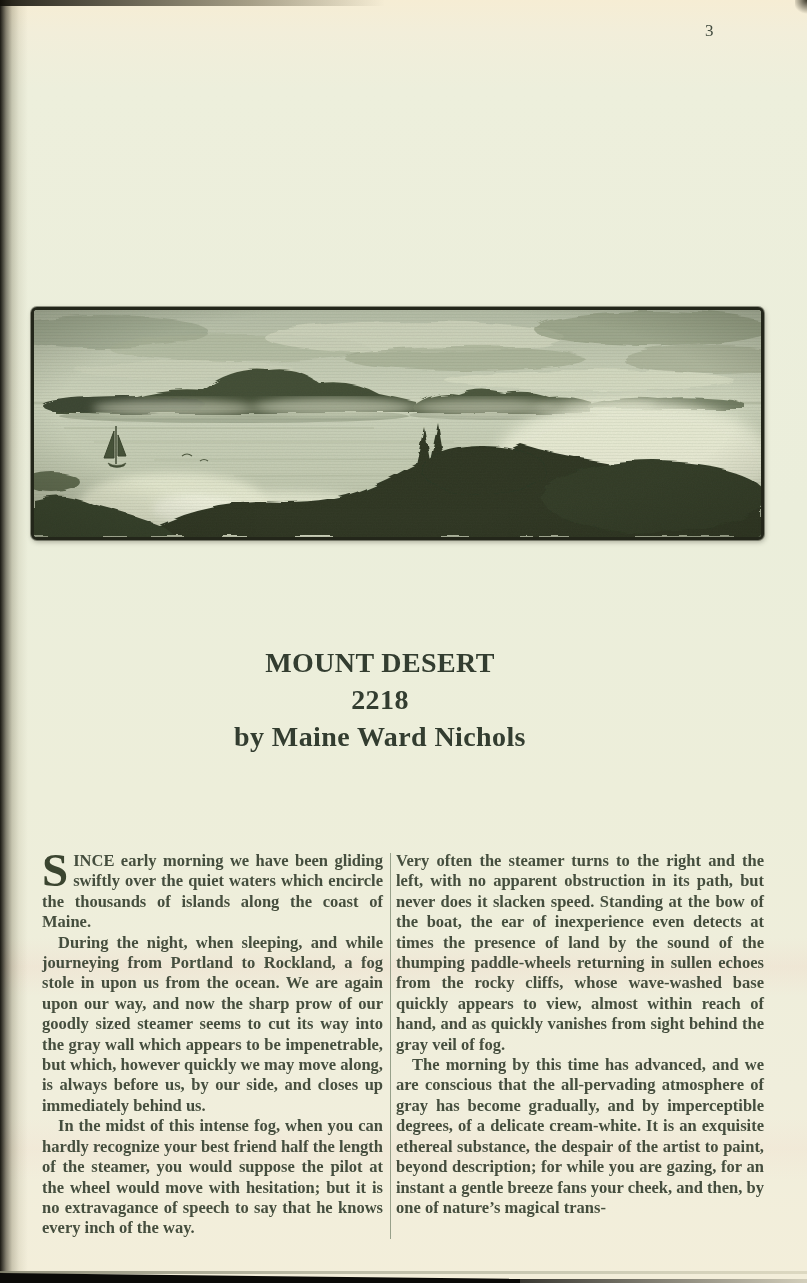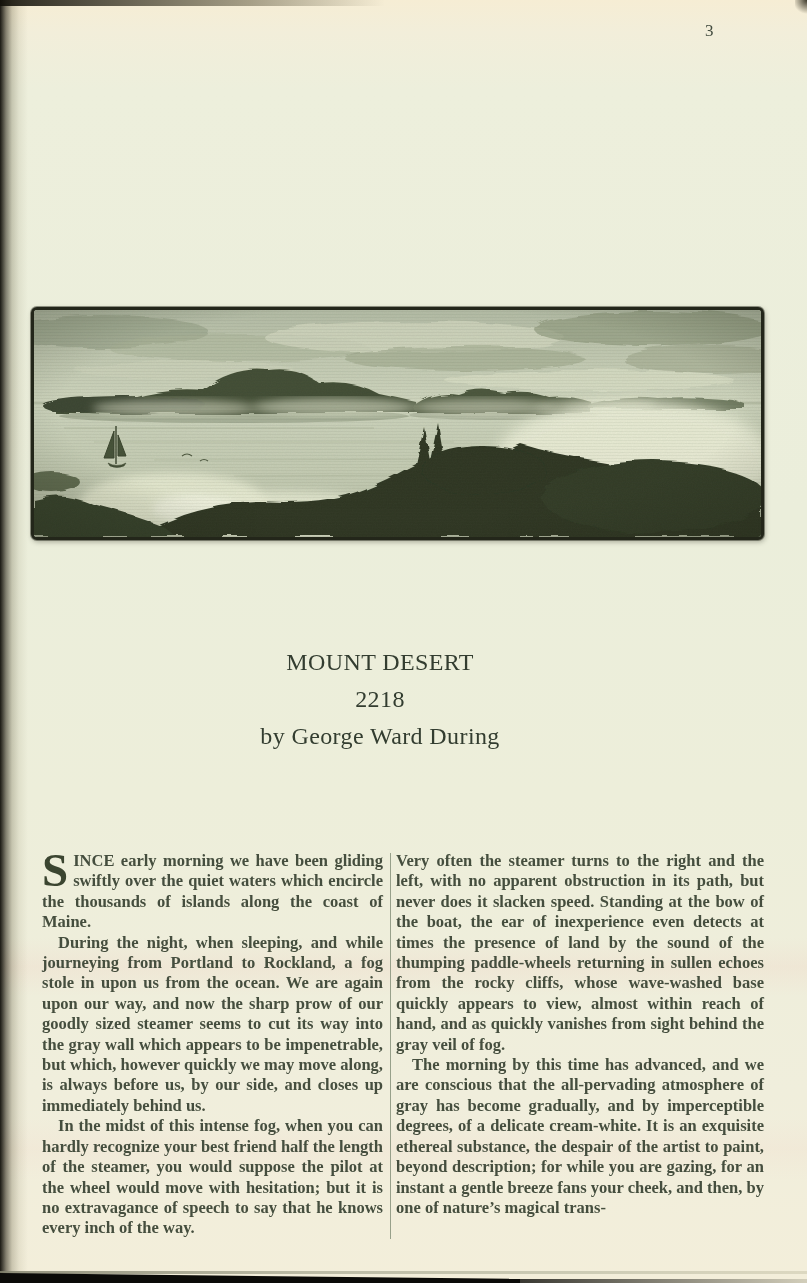--- a/index.html
+++ b/index.html
@@ -34,21 +34,21 @@
   .page-number { position:absolute; top:21px; left:705px; z-index:3;
     font-size:17px; color:#444d40; letter-spacing:1px; }
 
   .plate { position:absolute; left:31px; top:307px; width:733px; height:233px; z-index:2;
     border:3px solid #23261a; border-radius:6px; background:#b9bfae; box-sizing:border-box;
     box-shadow:0 0 0 1px rgba(35,38,26,0.45), 1px 2px 5px rgba(40,40,25,0.35); overflow:hidden; }
   .plate svg { display:block; width:100%; height:100%; }
 
   .title-block { position:absolute; top:644px; left:40px; width:680px; z-index:3;
     text-align:center; color:#333d30; }
-  .title-line { font-size:24px; line-height:37px; letter-spacing:0.4px; }
+  .title-line { font-size:28px; line-height:37px; letter-spacing:0.4px;font-weight:bold; }
 
   
   .columns { position:absolute; top:851px; left:42px; width:722px; z-index:3; display:flex; }
   .col-left { width:341px; }
   .divider { width:1px; min-height:362px; background:#97a08a; margin:2px 5px 0 7px; }
   .col-right { flex:1; }
   .columns p { margin:0; text-align:justify; font-size:16.5px; line-height:20.4px;
     font-weight:bold; color:#454e3e; }
   .columns p.indent { text-indent:16px; }
   .dropcap { float:left; font-size:47px; line-height:37px; padding:1px 5px 0 0;
@@ -165,21 +165,21 @@
 
       <rect x="0" y="0" width="727" height="227" fill="url(#hatch)" opacity="0.20"></rect>
       <rect x="0" y="0" width="727" height="227" filter="url(#grainF)" opacity="0.55"></rect>
       <rect x="0" y="0" width="727" height="227" fill="url(#vigG)"></rect>
     </svg>
   </div>
 
   <div class="title-block">
     <div class="title-line">MOUNT DESERT</div>
     <div class="title-line">2218</div>
-    <div class="title-line">by George Ward During</div>
+    <div class="title-line">by Maine Ward Nichols</div>
   </div>
 
   <div class="columns">
     <div class="col-left">
         <p><span class="dropcap">S</span>INCE early morning we have been gliding swiftly over the quiet waters which encircle the thousands of islands along the coast of Maine.</p>
         <p class="indent">During the night, when sleeping, and while journeying from Portland to Rockland, a fog stole in upon us from the ocean. We are again upon our way, and now the sharp prow of our goodly sized steamer seems to cut its way into the gray wall which appears to be impenetrable, but which, however quickly we may move along, is always before us, by our side, and closes up immediately behind us.</p>
         <p class="indent">In the midst of this intense fog, when you can hardly recognize your best friend half the length of the steamer, you would suppose the pilot at the wheel would move with hesitation; but it is no extravagance of speech to say that he knows every inch of the way.</p>
       </div>
     <div class="divider"></div>
     <div class="col-right">

